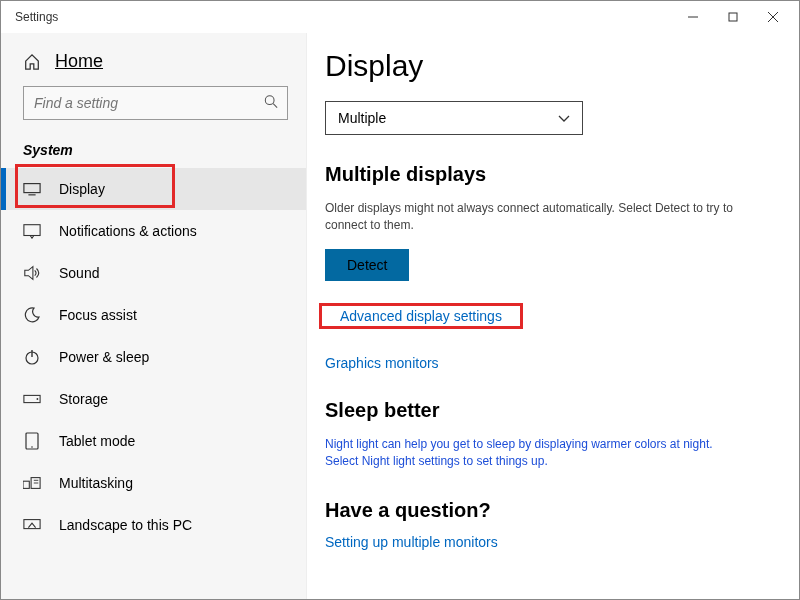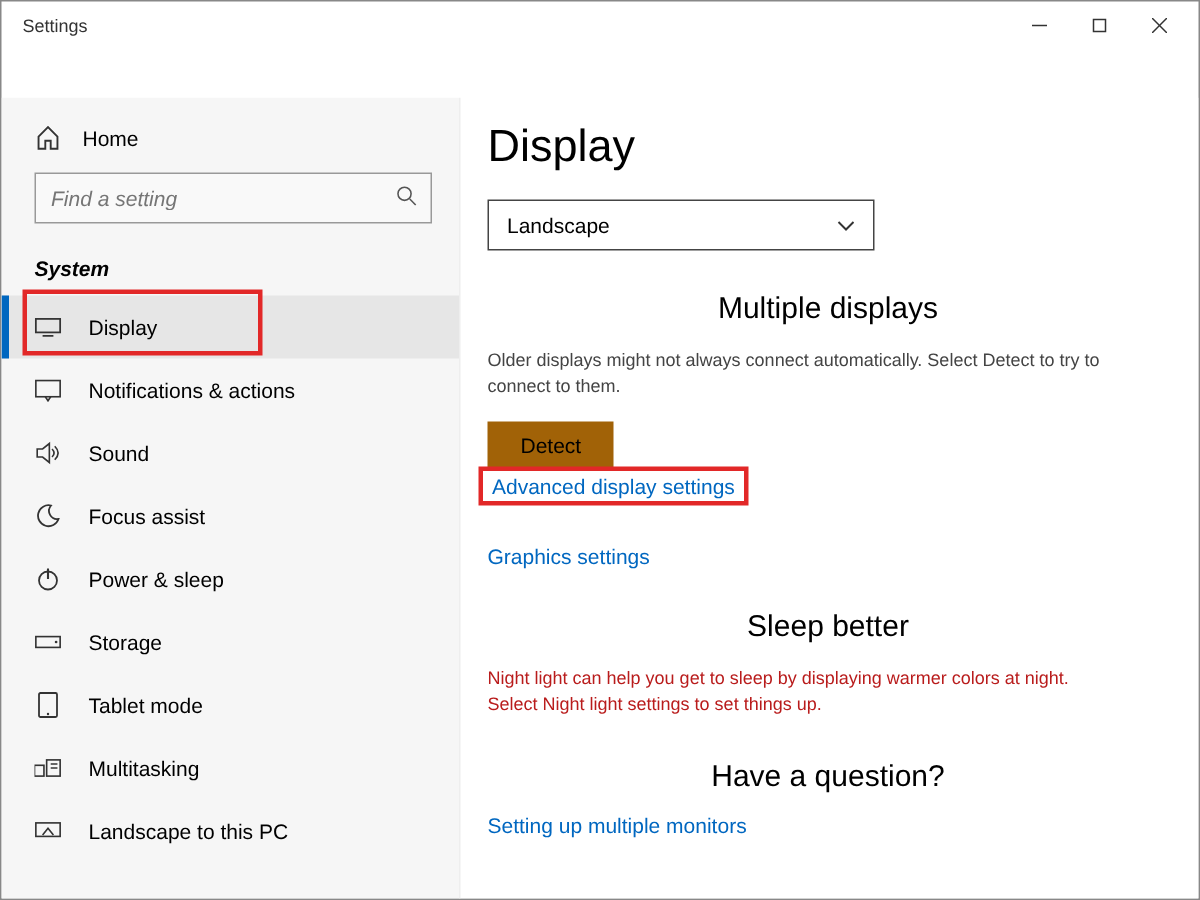--- a/index.html
+++ b/index.html
@@ -12,21 +12,20 @@
   font-size: 14px;
   color: #000;
 }
 .window {
   width: 800px;
   height: 600px;
   border: 1px solid #888;
   display: flex;
   flex-direction: column;
   background: #fff;
-  gap: 32px;
 }
 .titlebar {
   height: 32px;
   display: flex;
   align-items: center;
   padding: 0 6px;
   border-bottom: 0;
 }
 .titlebar .title {
   font-size: 12px;
@@ -54,21 +53,21 @@
   flex-direction: column;
 }
 .home-row {
   display: flex;
   align-items: center;
   gap: 14px;
   padding: 8px 18px 14px 22px;
   cursor: pointer;
 }
 .home-row .icon { width: 18px; display:flex; align-items:center; justify-content:center;}
-.home-row .label { font-size: 14px; }
+.home-row .label { font-size: 18px; text-decoration: underline; }
 .searchwrap {
   margin: 0 18px 18px 22px;
   position: relative;
 }
 .searchbox {
   width: 100%;
   height: 34px;
   border: 1px solid #999;
   background: rgba(255,255,255,0.4);
   padding: 0 34px 0 10px;
@@ -135,50 +134,50 @@
   display: flex;
   align-items: center;
   justify-content: space-between;
   padding: 0 12px;
   font-size: 14px;
   margin-bottom: 28px;
   cursor: pointer;
 }
 .h2 {
   font-size: 20px;
-  font-weight: 400;
+  font-weight: 700;
   margin-bottom: 14px;
-  text-align: center;
 }
 .para {
   font-size: 12px;
   color: #444;
   line-height: 1.45;
   margin-bottom: 14px;
   max-width: 420px;
 }
 .btn {
-  background: #a16207;
+  background: #0369a1;
   border: none;
   height: 32px;
   padding: 0 22px;
   font-size: 14px;
+  margin-bottom: 24px;
   cursor: pointer;
 }
 .link {
   color: #0067c0;
   font-size: 14px;
   display: block;
   margin-bottom: 16px;
   cursor: pointer;
 }
 .section { margin-bottom: 28px; }
 .helpq .h2 { margin-bottom: 12px; }
 
-.hl-wrap { display: inline-block; border: 3px solid #e22828; padding: 2px 6px; margin-left: -6px; margin-top:-2px;}
+.hl-wrap { display: inline-block; border: 3px solid #e22828; padding: 2px 18px; margin-left: -6px; margin-top:-2px;}
 
 .nav-display-hl {
   border: 3px solid #e22828;
   margin: -2px 0;
   width: 160px;
   position: absolute;
   left: 14px;
   top: -2px;
   height: 44px;
   pointer-events:none;
@@ -328,41 +327,41 @@
           <span class="nilabel">Landscape to this PC</span>
         </div>
 
       </div>
     </div>
 
     <div class="main">
       <div class="h1">Display</div>
 
       <div class="dropdown">
-        <span>Landscape</span>
+        <span>Multiple</span>
         <span>
           <svg width="12" height="8" viewBox="0 0 12 8">
               <path d="M1 1 L6 6 L11 1" fill="none" stroke="#333" stroke-width="1.3"></path>
             </svg>
         </span>
       </div>
 
       <div class="section">
         <div class="h2">Multiple displays</div>
         <div class="para">Older displays might not always connect automatically. Select Detect to try to connect to them.</div>
         <button class="btn">Detect</button>
         <div>
           <span class="link hl-wrap" style="display:inline-block">Advanced display settings</span>
         </div>
-        <span class="link" style="margin-top:10px">Graphics settings</span>
+        <span class="link" style="margin-top:10px">Graphics monitors</span>
       </div>
 
       <div class="section">
         <div class="h2">Sleep better</div>
-        <div class="para" style="color:#b91c1c">Night light can help you get to sleep by displaying warmer colors at night. Select Night light settings to set things up.</div>
+        <div class="para" style="color:#1d4ed8">Night light can help you get to sleep by displaying warmer colors at night. Select Night light settings to set things up.</div>
       </div>
 
       <div class="section helpq">
         <div class="h2">Have a question?</div>
         <span class="link">Setting up multiple monitors</span>
       </div>
     </div>
   </div>
 </div>
 

